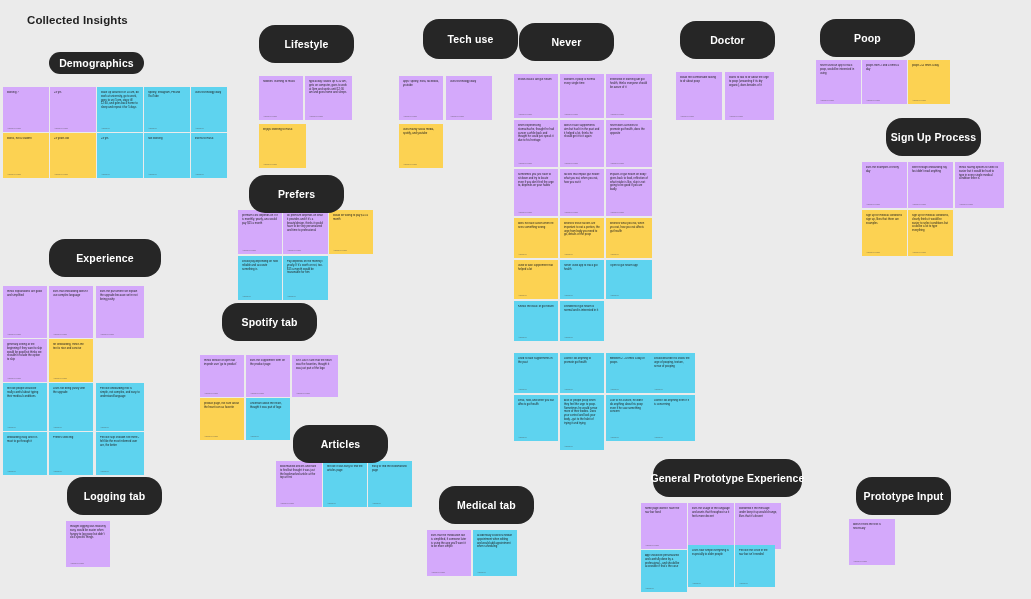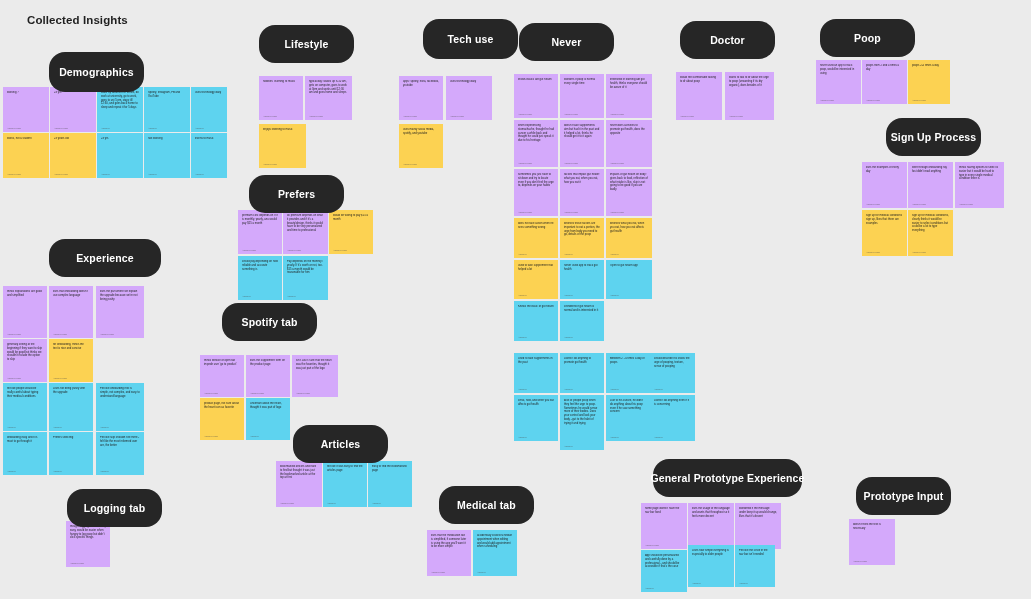--- a/index.html
+++ b/index.html
@@ -69,21 +69,21 @@
   }
 </style>
 </head>
 <body>
 
 <div id="board">
 
   <div class="board-title">Collected Insights</div>
 
   <div id="headers-layer">
-      <div class="pill" style="left: 49px; top: 52px; width: 95px; height: 40px;">
+      <div class="pill" style="left: 49px; top: 52px; width: 95px; height: 22px;">
         <span>Demographics</span>
       </div>
       <div class="pill" style="left: 259px; top: 25px; width: 95px; height: 38px;">
         <span>Lifestyle</span>
       </div>
       <div class="pill" style="left: 399px; top: 19px; width: 95px; height: 40px; margin-left: 24px;">
         <span>Tech use</span>
       </div>
       <div class="pill" style="left: 519px; top: 23px; width: 95px; height: 38px;">
         <span>Never</span>
@@ -102,21 +102,21 @@
       </div>
       <div class="pill" style="left: 49px; top: 239px; width: 112px; height: 38px;">
         <span>Experience</span>
       </div>
       <div class="pill" style="left: 222px; top: 303px; width: 95px; height: 38px;">
         <span>Spotify tab</span>
       </div>
       <div class="pill" style="left: 293px; top: 425px; width: 95px; height: 38px;">
         <span>Articles</span>
       </div>
-      <div class="pill" style="left: 67px; top: 477px; width: 95px; height: 38px; margin-top: 12px;">
+      <div class="pill" style="left: 67px; top: 477px; width: 95px; height: 38px;">
         <span>Logging tab</span>
       </div>
       <div class="pill" style="left: 439px; top: 486px; width: 95px; height: 38px;">
         <span>Medical tab</span>
       </div>
       <div class="pill" style="left: 653px; top: 459px; width: 149px; height: 38px;">
         <span>General Prototype Experience</span>
       </div>
       <div class="pill" style="left: 856px; top: 477px; width: 95px; height: 38px;">
         <span>Prototype Input</span>

